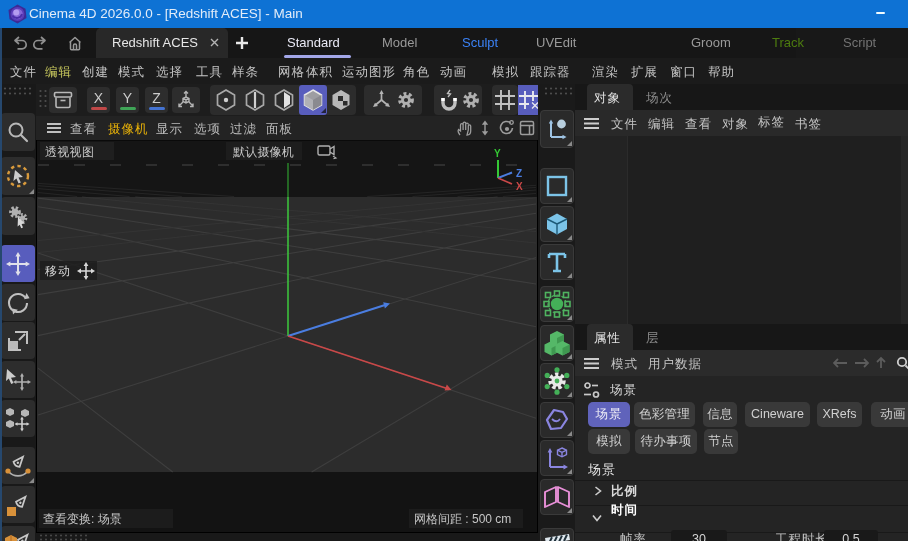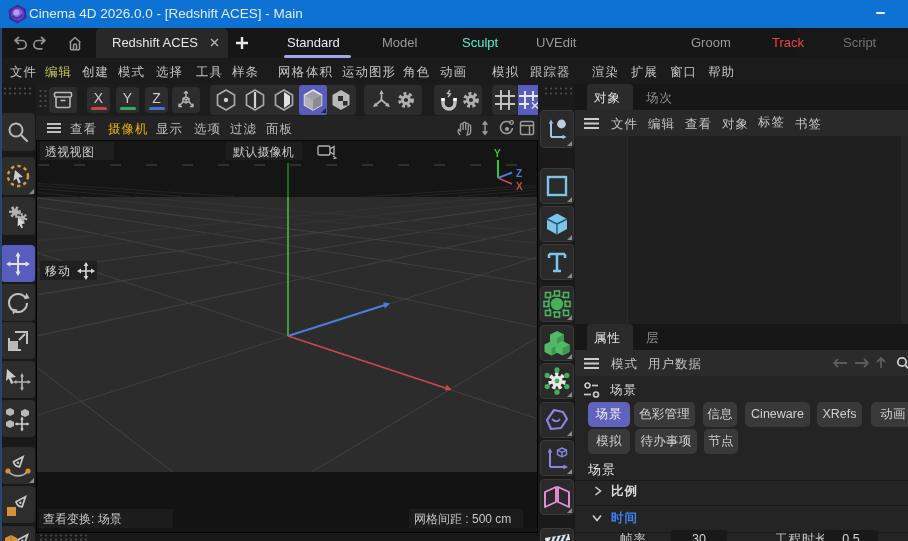--- a/index.html
+++ b/index.html
@@ -42,25 +42,25 @@
     <svg class="abs" style="left:113px;top:9px;" width="11" height="11" viewBox="0 0 11 11">
       <path d="M2 2 L9 9 M9 2 L2 9" stroke="#b4b4b4" stroke-width="1.4"></path>
     </svg>
   </div>
   <svg class="abs" style="left:235px;top:8px;" width="14" height="14" viewBox="0 0 14 14">
     <path d="M7 1 V13 M1 7 H13" stroke="#e8e8e8" stroke-width="2.4"></path>
   </svg>
   <div class="abs" style="left:287px;top:7px;font-size:13px;color:#eaeaf6;">Standard</div>
   <div class="abs" style="left:284px;top:26.5px;width:67px;height:3px;background:#a2a6e8;border-radius:2px;"></div>
   <div class="abs" style="left:382px;top:7px;font-size:13px;color:#9a9a9a;">Model</div>
-  <div class="abs" style="left:462px;top:7px;font-size:13px;color:#5eead4;">Sculpt</div>
+  <div class="abs" style="left:462px;top:7px;font-size:13px;color:#3b82f6;">Sculpt</div>
   <div class="abs" style="left:536px;top:7px;font-size:13px;color:#9a9a9a;">UVEdit</div>
   <div class="abs" style="left:618px;top:7px;font-size:16px;color:#bef264;margin-top:44px;">Paint</div>
   <div class="abs" style="left:691px;top:7px;font-size:13px;color:#9a9a9a;">Groom</div>
-  <div class="abs" style="left:772px;top:7px;font-size:13px;color:#ef4444;">Track</div>
+  <div class="abs" style="left:772px;top:7px;font-size:13px;color:#4d7c0f;">Track</div>
   <div class="abs" style="left:843px;top:7px;font-size:13px;color:#737373;">Script</div>
 </div>
 
 <div class="abs" style="left:0;top:58px;width:908px;height:26px;background:#1b1b1b;">
   <div class="abs cn" style="left:10px;top:6px;">文件</div>
   <div class="abs cn" style="left:45px;top:6px;color:#c9c95e;">编辑</div>
   <div class="abs cn" style="left:82px;top:6px;">创建</div>
   <div class="abs cn" style="left:118px;top:6px;">模式</div>
   <div class="abs cn" style="left:156px;top:6px;">选择</div>
   <div class="abs cn" style="left:196px;top:6px;">工具</div>
@@ -679,21 +679,21 @@
             <path d="M1.5 1 L6.5 5 L1.5 9" stroke="#cccccc" stroke-width="1.6" fill="none"></path>
           </svg>
     </div>
     <div class="abs" style="left:36px;top:107px;font-size:12.5px;color:#dadada;font-weight:bold;letter-spacing:1px;">比例</div>
     <div class="abs" style="left:0;top:129px;width:333px;height:1px;background:#191919;"></div>
     <div class="abs" style="left:17px;top:138px;width:10px;height:8px;">
       <svg width="10" height="8" viewBox="0 0 10 8" style="display:block;">
             <path d="M1 1.5 L5 6.5 L9 1.5" stroke="#cccccc" stroke-width="1.6" fill="none"></path>
           </svg>
     </div>
-    <div class="abs" style="left:36px;top:134px;font-size:12.5px;color:#3b82f6;font-weight:bold;letter-spacing:1px;">时间</div>
+    <div class="abs" style="left:36px;top:126px;font-size:12.5px;color:#ffffff;font-weight:bold;letter-spacing:1px;">时间</div>
     <div class="abs" style="left:0;top:156px;width:333px;height:1px;background:#191919;"></div>
 
     <div class="abs" style="left:45px;top:155px;font-size:12.5px;color:#c4c4c4;letter-spacing:1px;">帧率</div>
     <div class="abs" style="left:96px;top:154px;width:56px;height:18px;background:#191919;border-radius:3px;text-align:center;font-size:12.5px;color:#d4d4d4;line-height:18px;">30</div>
     <div class="abs" style="left:200px;top:155px;font-size:12.5px;color:#c4c4c4;letter-spacing:1px;">工程时长</div>
     <div class="abs" style="left:249px;top:154px;width:54px;height:18px;background:#191919;border-radius:3px;text-align:center;font-size:12.5px;color:#d4d4d4;line-height:18px;">0.5</div>
   </div>
 </div>
 
 </div>

